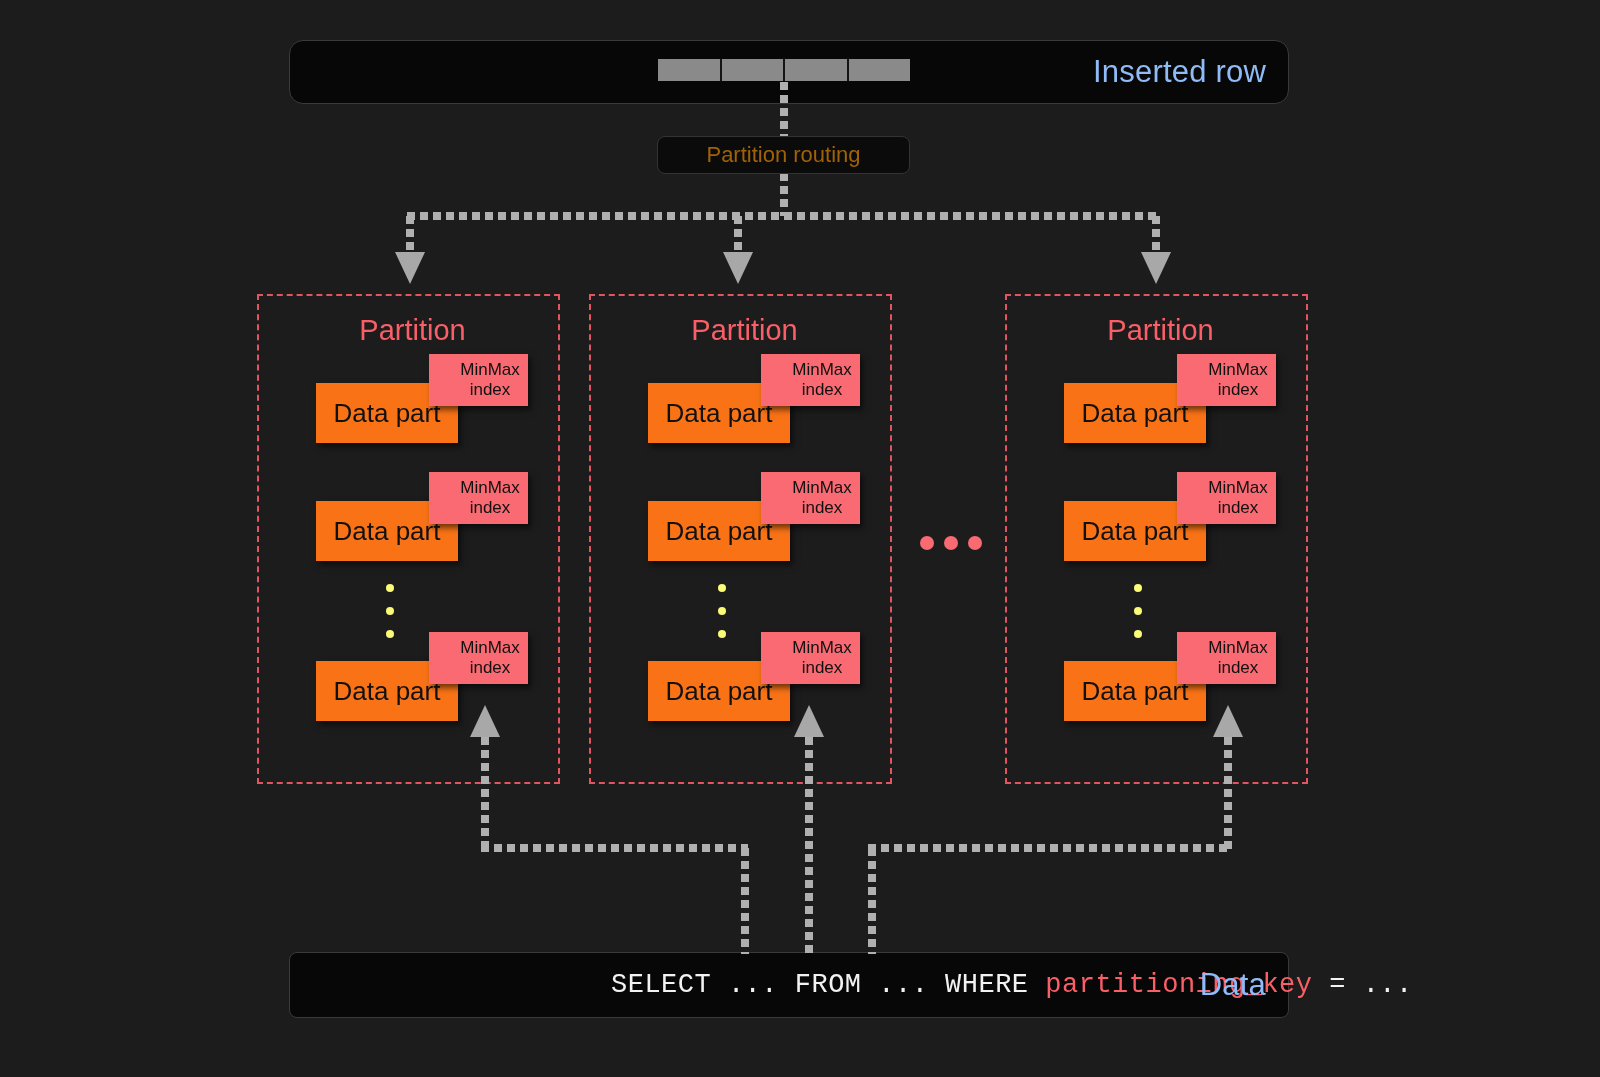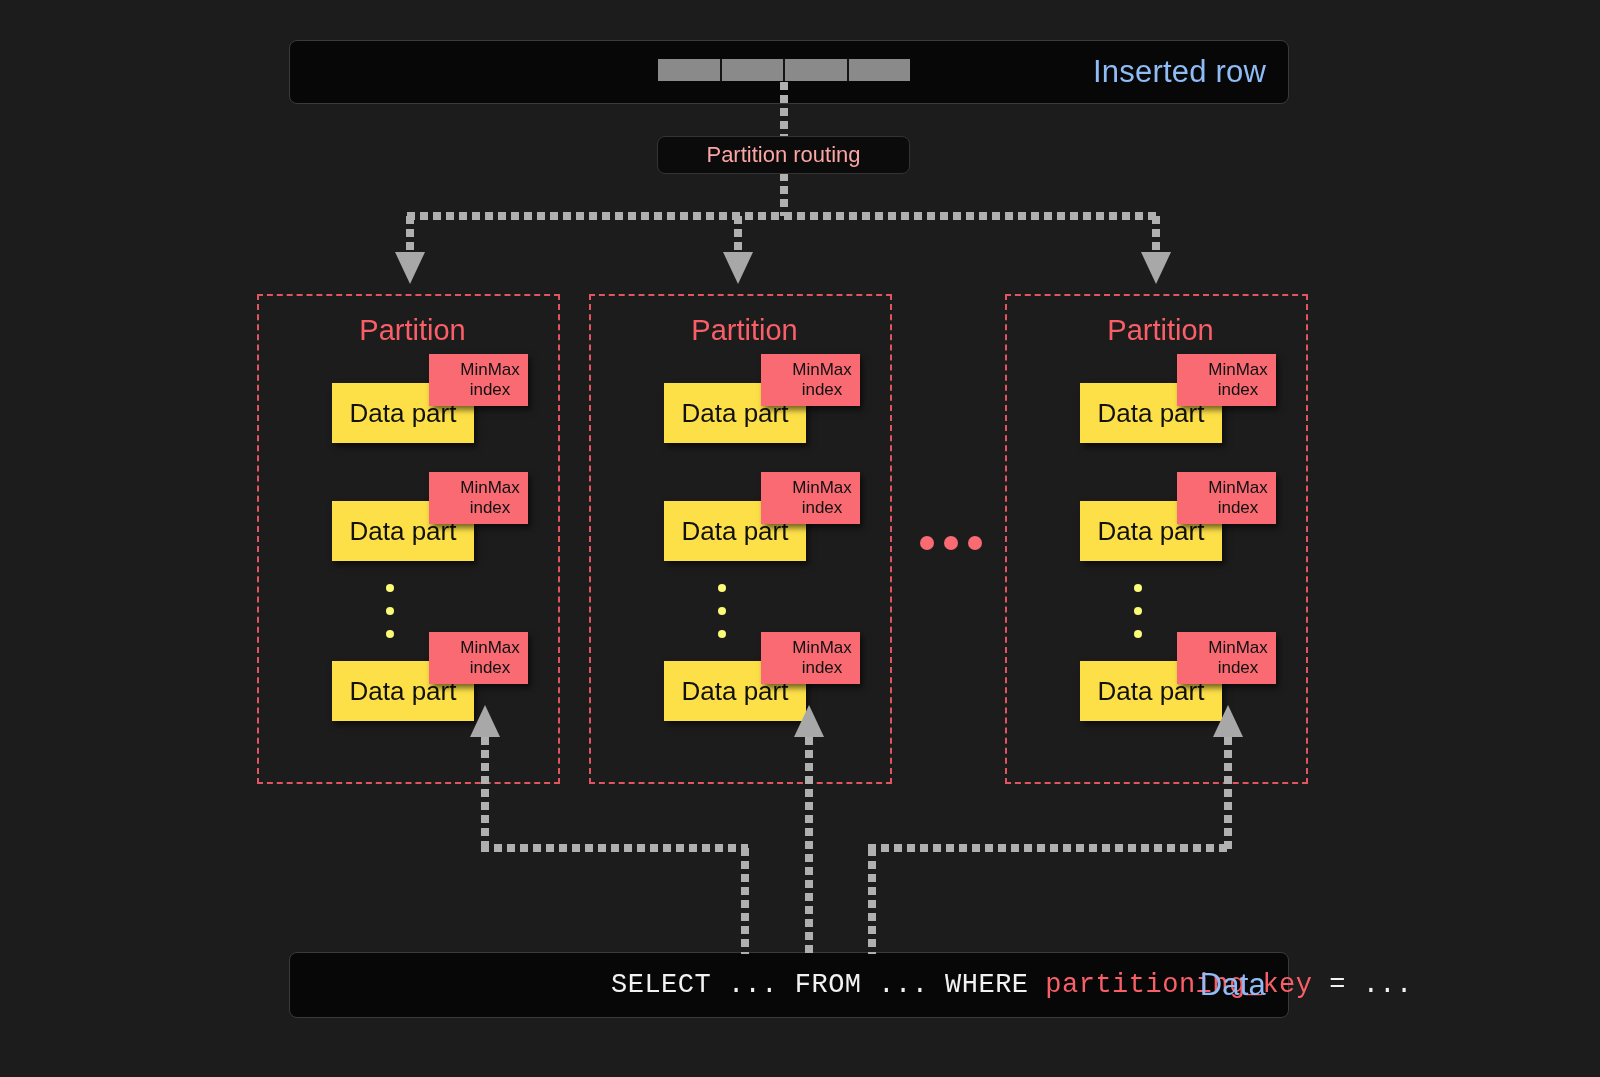--- a/index.html
+++ b/index.html
@@ -13,21 +13,21 @@
   #stage{position:absolute;left:0;top:0;width:1600px;height:1077px;}
 
   
   .bar{
     position:absolute;
     background:#070707;
     border:1px solid #3a3a3a;
     border-radius:8px;
     box-sizing:border-box;
   }
-  #inserted-row-bar{left:289px;top:40px;width:1000px;height:64px;}
+  #inserted-row-bar{left:289px;top:40px;width:1000px;height:64px;border-radius:14px;}
   #query-bar{left:289px;top:952px;width:1000px;height:66px;}
 
   .bar-label{
     position:absolute;
     right:22px;top:50%;
     transform:translateY(-50%);
     color:#8fbcf7;
     font-size:31px;
     letter-spacing:0.2px;
     white-space:nowrap;
@@ -59,21 +59,21 @@
     letter-spacing:0.5px;
   }
   #sql-text .kw{color:#fa5f68;}
 
   
   .pill{
     position:absolute;
     background:#0b0b0b;
     border:1px solid #333;
     border-radius:8px;
-    color:#fca5a5;
+    color:#a16207;
     font-size:22px;
     display:flex;align-items:center;justify-content:center;
     box-sizing:border-box;
     z-index:4;
   }
   #partition-routing-box{left:657px;top:136px;width:253px;height:38px;}
   #partition-pruning-box{left:680px;top:878px;width:252px;height:39px;}
 
   
   .partition{
@@ -93,23 +93,23 @@
   }
 
   
   .part-row{position:absolute;left:0;width:100%;height:92px;}
   .part-row.r1{top:58px;}
   .part-row.r2{top:176px;}
   .part-row.r3{top:336px;}
 
   .data-part{
     position:absolute;
-    left:73px;top:29px;
+    left:57px;top:29px;
     width:142px;height:60px;
-    background:#fde047;
+    background:#f97316;
     color:#111;
     font-size:26px;
     display:flex;align-items:center;justify-content:center;
     box-shadow:3px 4px 6px rgba(0,0,0,.55);
     z-index:2;
   }
   .minmax{
     position:absolute;
     left:170px;top:0px;
     width:76px;height:52px;

